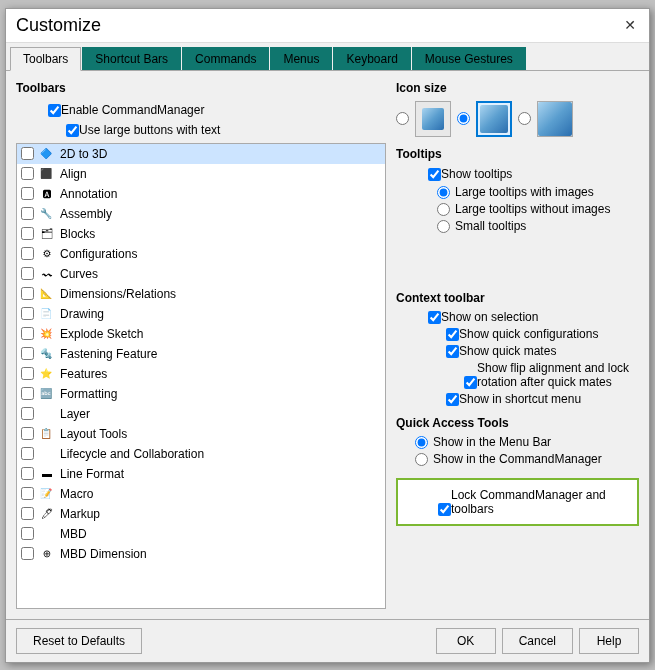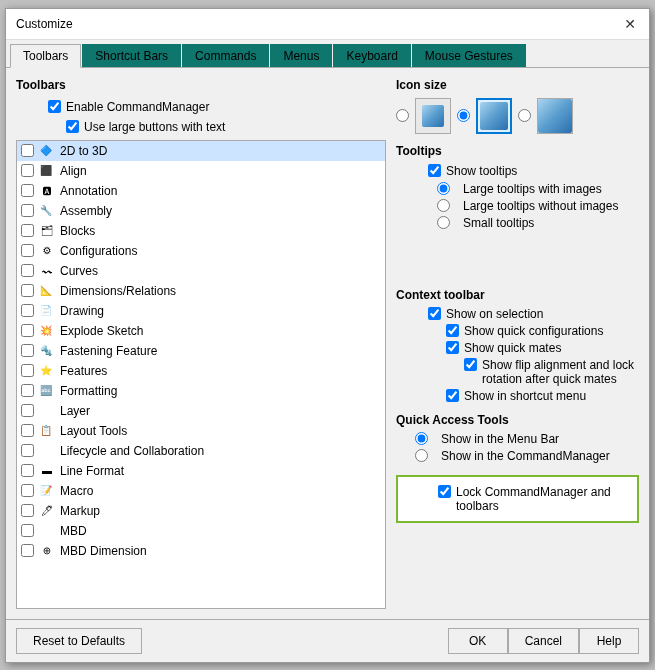--- a/index.html
+++ b/index.html
@@ -25,21 +25,21 @@
     .title-bar {
       background: #fff;
       display: flex;
       align-items: center;
       justify-content: space-between;
       padding: 6px 10px;
       border-bottom: 1px solid #ddd;
       user-select: none;
     }
     .title-bar-title {
-      font-size: 12px;
+      font-size: 18px;
       font-weight: normal;
       color: #000;
     }
     .title-close {
       width: 18px;
       height: 18px;
       cursor: pointer;
       display: flex;
       align-items: center;
       justify-content: center;
@@ -84,22 +84,21 @@
       flex-direction: column;
       gap: 6px;
     }
     .group-label {
       font-size: 12px;
       font-weight: bold;
       margin-bottom: 2px;
     }
     .checkbox-row {
       display: flex;
-      align-items: flex-start;
-      gap: 5px;
+      align-items: flex-end;
       font-size: 12px;
       padding-left: 32px;
     }
     .checkbox-row.indent {
       margin-left: 18px;
     }
     .toolbar-list-container {
       flex: 1;
       border: 1px solid #aaa;
       background: #fff;
@@ -173,22 +172,22 @@
       background: #dff0ff;
     }
     .radio-group {
       display: flex;
       flex-direction: column;
       gap: 3px;
       margin-left: 4px;
     }
     .radio-row {
       display: flex;
-      align-items: center;
-      gap: 13px;
+      align-items: flex-end;
+      gap: 5px;
       font-size: 12px;
       padding-left: 19px;
     }
     .radio-row.indent {
       margin-left: 18px;
     }
     .context-section {
       display: flex;
       flex-direction: column;
       gap: 3px;
@@ -207,20 +206,21 @@
       padding: 8px;
       margin-top: 2px;
       background: #fff;
     }
     .footer {
       display: flex;
       align-items: flex-start;
       padding: 8px 10px;
       border-top: 1px solid #aaa;
       background: #f0f0f0;
+      gap: 6px;
     }
     .footer-left {
       flex: 1;
     }
     .btn {
       padding: 5px 16px;
       font-size: 12px;
       border: 1px solid #aaa;
       background: #f0f0f0;
       cursor: pointer;

